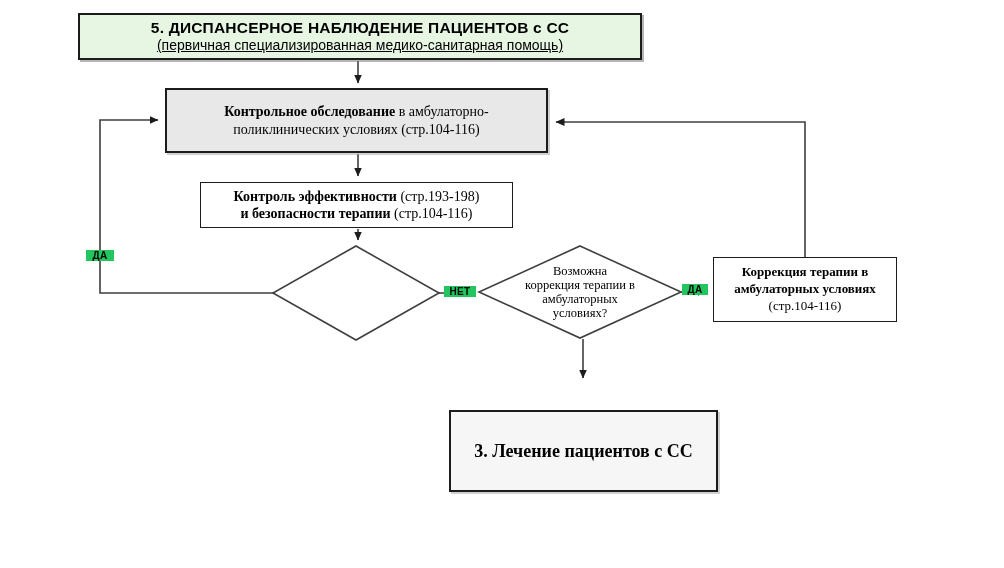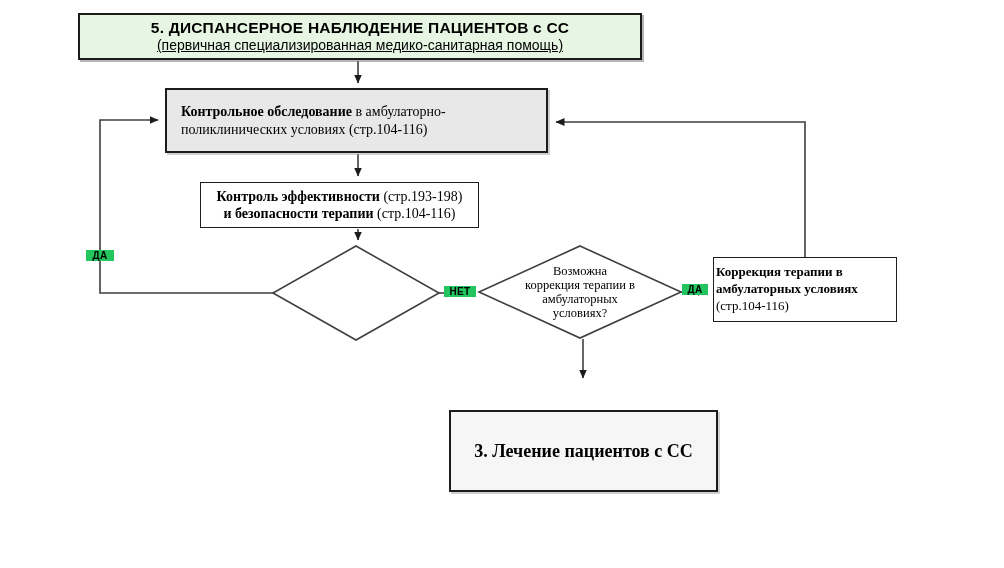--- a/index.html
+++ b/index.html
@@ -21,20 +21,21 @@
     left: 0;
     top: 0;
     pointer-events: none;
   }
   .node {
     position: absolute;
     box-sizing: border-box;
     display: flex;
     align-items: center;
     justify-content: center;
+    text-align: center;
   }
   .title-box {
     left: 78px; top: 13px; width: 564px; height: 47px;
     background: #e7f6e3;
     border: 2px solid #1c1c1c;
     box-shadow: 2px 2px 0 rgba(120,120,120,0.55);
     flex-direction: column;
     font-family: "Liberation Sans", sans-serif;
     line-height: 1.25;
   }
@@ -50,21 +51,21 @@
   .box-control-exam {
     left: 165px; top: 88px; width: 383px; height: 65px;
     background: #e8e8e8;
     border: 2px solid #1c1c1c;
     box-shadow: 2px 2px 0 rgba(150,150,150,0.45);
     font-size: 14px;
     line-height: 1.25;
     padding: 8px 14px;
   }
   .box-effectiveness {
-    left: 200px; top: 182px; width: 279px; height: 46px;
+    left: 200px; top: 182px; width: 313px; height: 46px;
     background: #ffffff;
     border: 1.5px solid #1c1c1c;
     font-size: 14px;
     line-height: 1.25;
     flex-direction: column;
   }
   .box-correction {
     left: 713px; top: 257px; width: 184px; height: 65px;
     background: #ffffff;
     border: 1.5px solid #1c1c1c;

